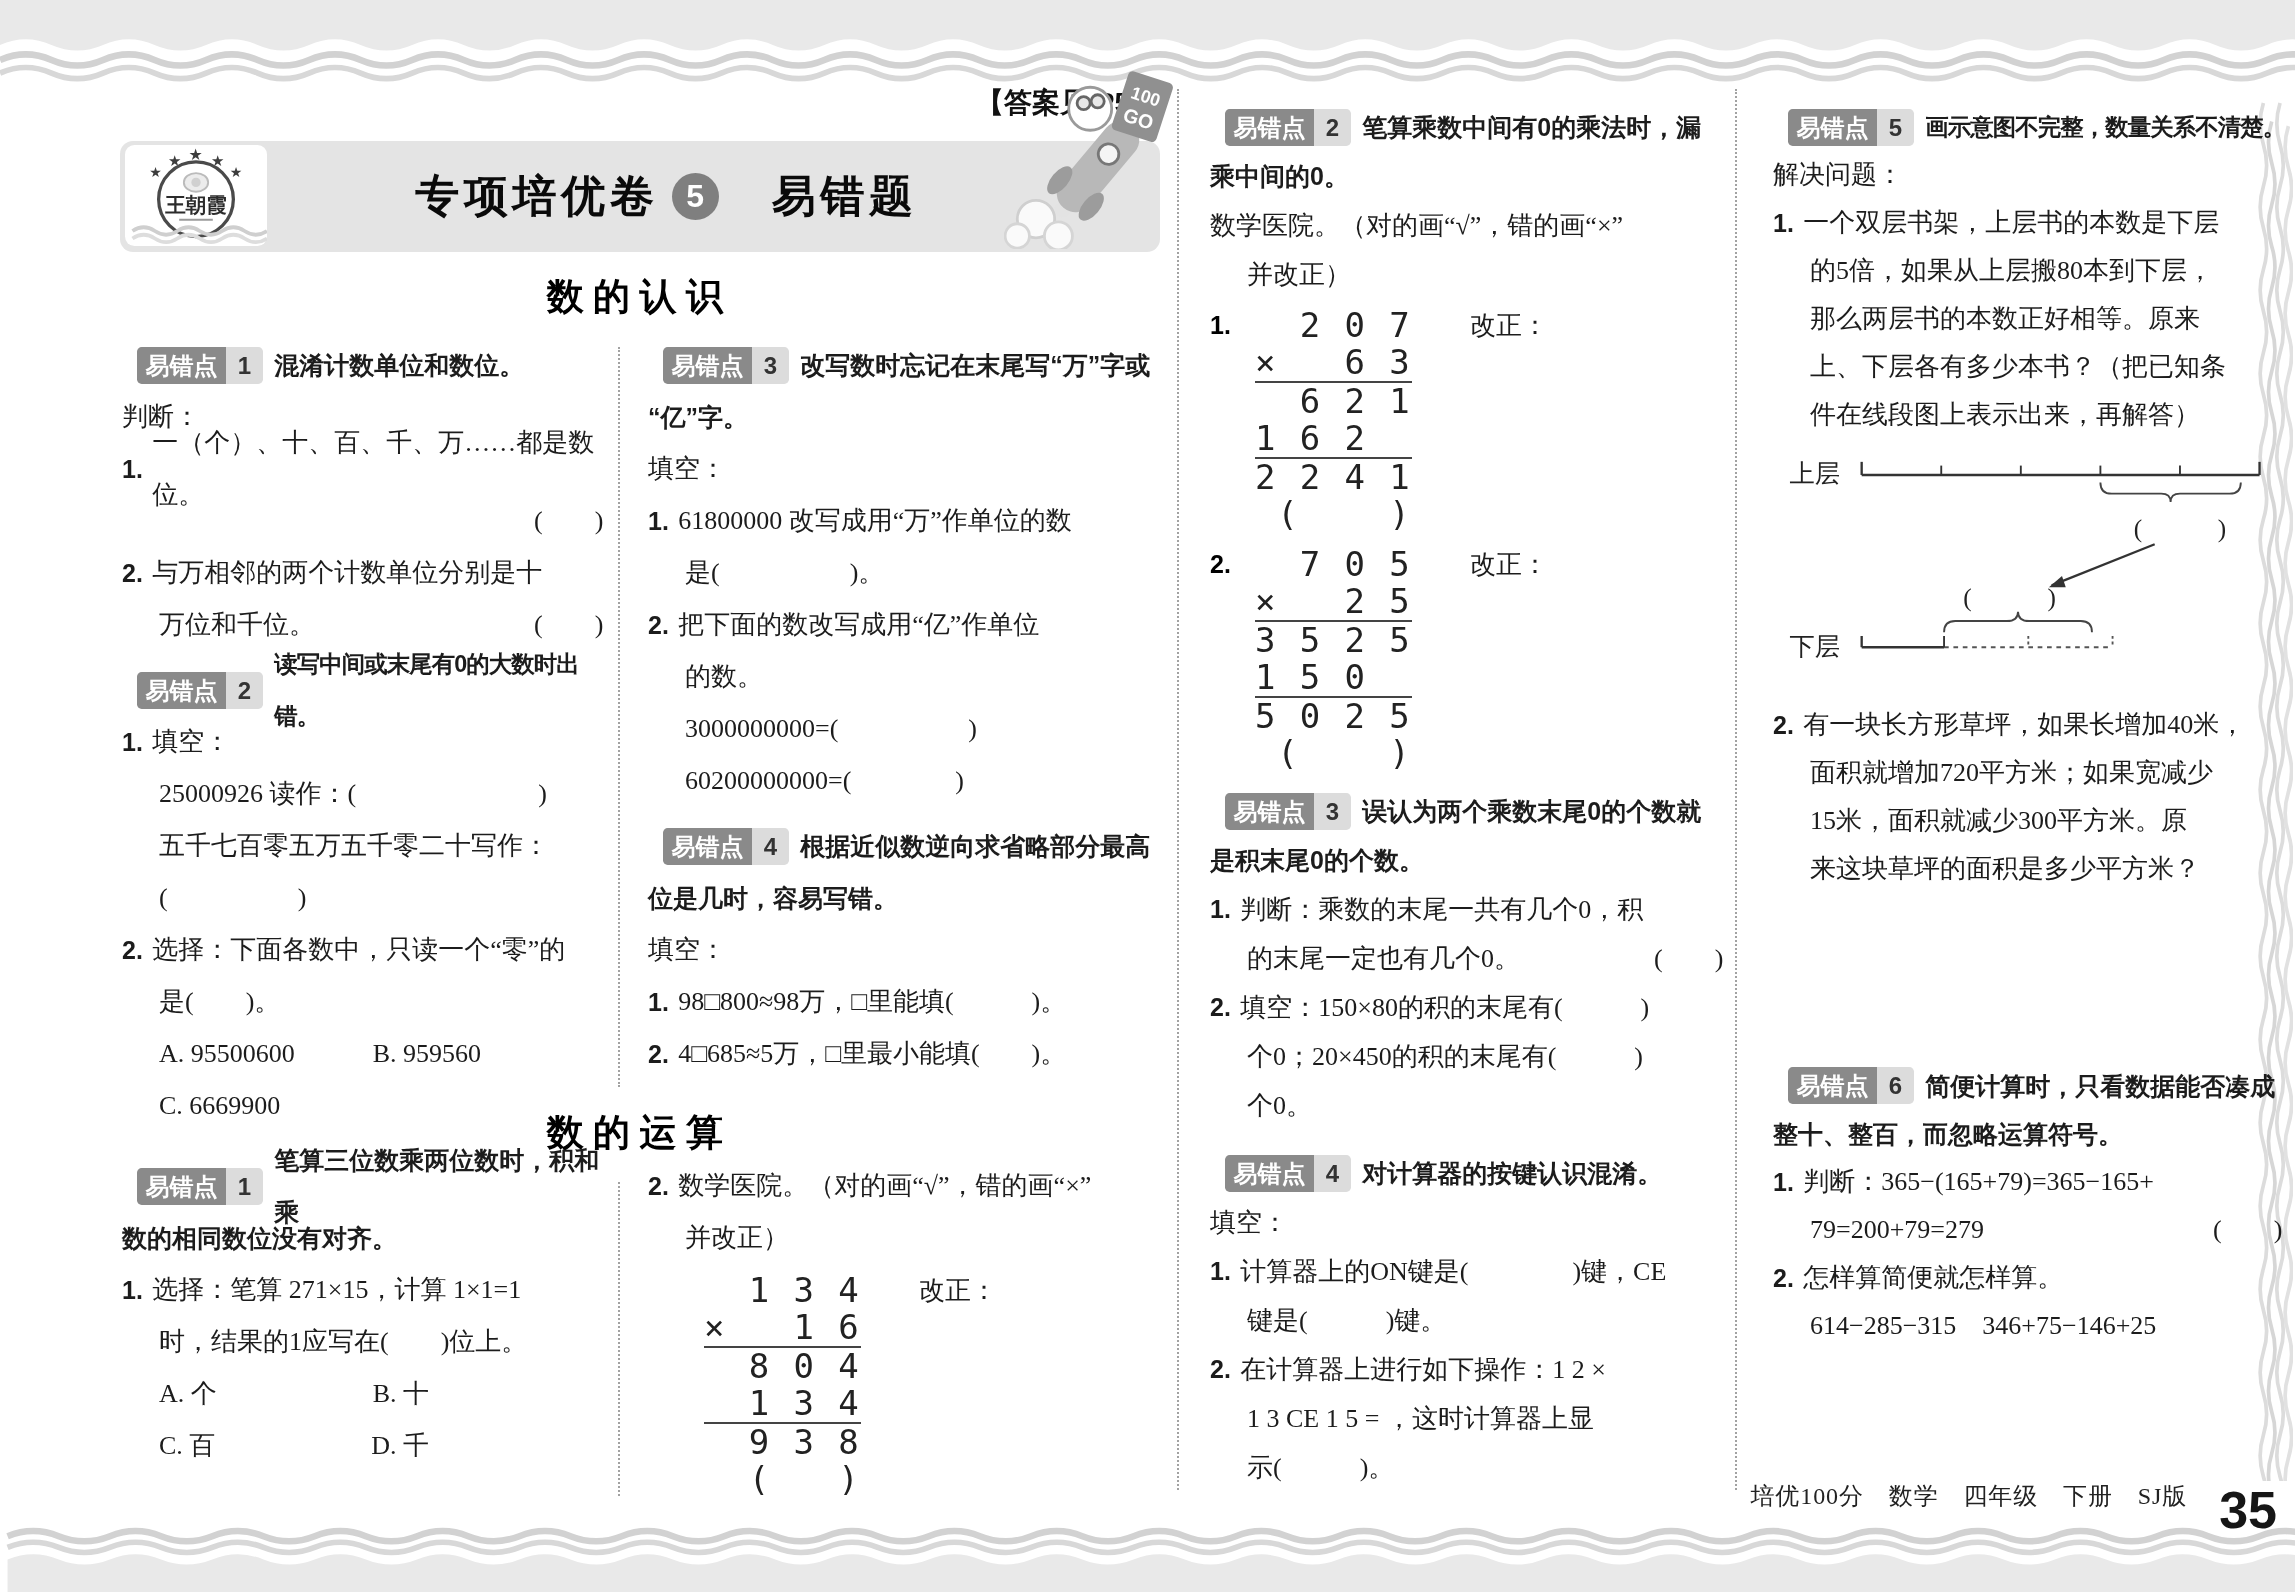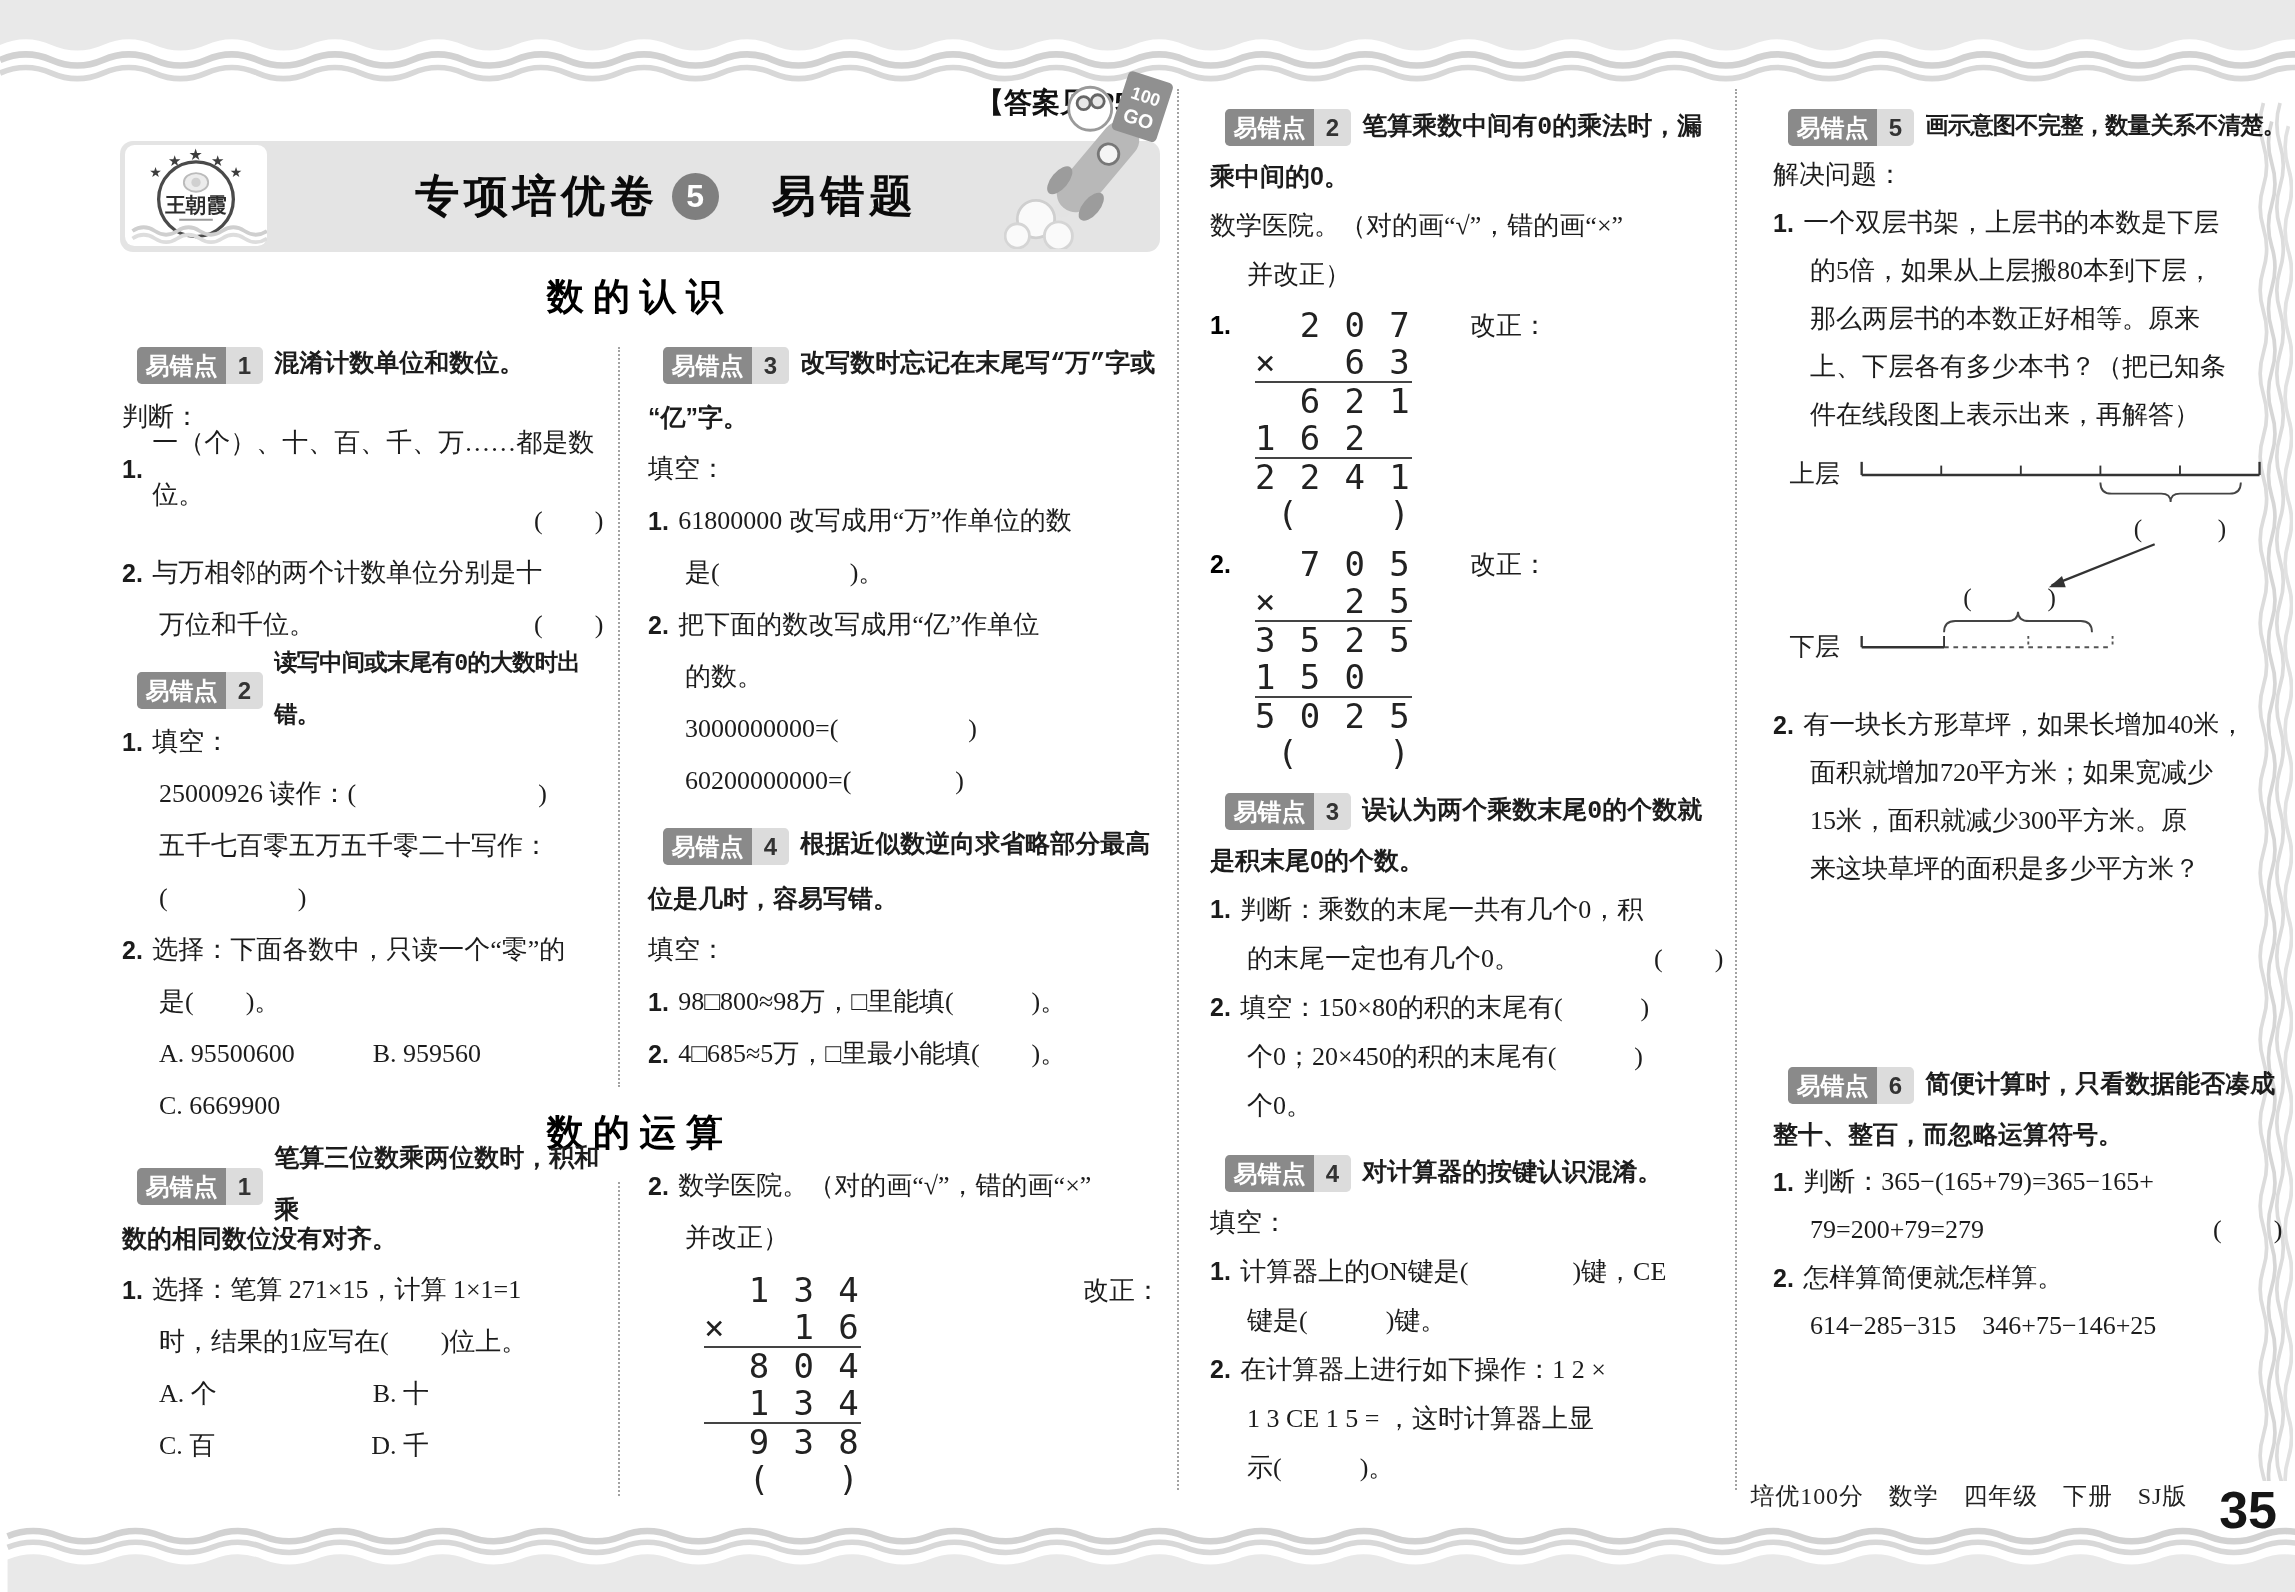--- a/index.html
+++ b/index.html
@@ -41,29 +41,29 @@
   .line{display:flex;align-items:center;font-size:26px;color:#1c1c1c;}
   .col-a .line{height:52px;line-height:52px;}
   .col-m .line{height:49px;line-height:49px;}
   .col-r .line{height:48px;line-height:48px;}
   .line .num{font-family:"Liberation Sans","DejaVu Sans",sans-serif;font-weight:bold;font-size:25px;margin-right:9.4px;flex:0 0 auto;}
   .line .txt{white-space:pre-wrap;}
   .line .paren{margin-left:auto;padding-right:3.7px;white-space:pre;}
   .line.ind1{padding-left:37px;}
   .line.bold .txt{font-family:"Liberation Sans","DejaVu Sans",sans-serif;font-weight:bold;font-size:25px;}
   .line.small .txt{font-size:23.4px;letter-spacing:-0.9px;}
-  .badgerow .txt{font-family:Liberation Mono, monospace;font-weight:bold;font-size:25px;}
+  .badgerow .txt{font-family:Liberation Sans, sans-serif;font-weight:bold;font-size:25px;}
   .badge-label{background:#8a8a8a;color:#ffffff;font:bold 24px/37px "Liberation Sans",sans-serif;
      padding:0 8.4px;border-radius:4.7px 0 0 4.7px;flex:0 0 auto;margin-left:15px;}
   .badge-num{background:#dcdcdc;color:#333;font:bold 24px/37px "Liberation Sans",sans-serif;
      padding:0 12px;border-radius:0 4.7px 4.7px 0;margin-right:11.2px;flex:0 0 auto;}
   
   .mult-block{display:flex;align-items:flex-start;margin:7.5px 0 13px 0;}
   .mult-block .mnum{font:bold 25px/37px "Liberation Sans",sans-serif;width:45px;flex:0 0 auto;}
-  .mult-block.noprefix{margin-left:56px;justify-content:space-between;}
+  .mult-block.noprefix{margin-left:56px;}
   .mult{width:157px;flex:0 0 auto;}
   .mrow{height:37px;line-height:37px;font-family:"DejaVu Sans Mono","Liberation Mono",monospace;
      font-size:34px;letter-spacing:1.9px;white-space:pre;color:#222;}
   .mrow.rule{border-bottom:2.8px solid #444;}
   .fix{font-size:26px;line-height:37px;margin-left:58px;color:#1c1c1c;}
   
   .diagram{margin:5.6px 0 0 9.4px;}
   .dlabel{font:27px "Liberation Serif",serif;fill:#222;}
   .dparen{font:27px "Liberation Serif",serif;fill:#222;}
   

